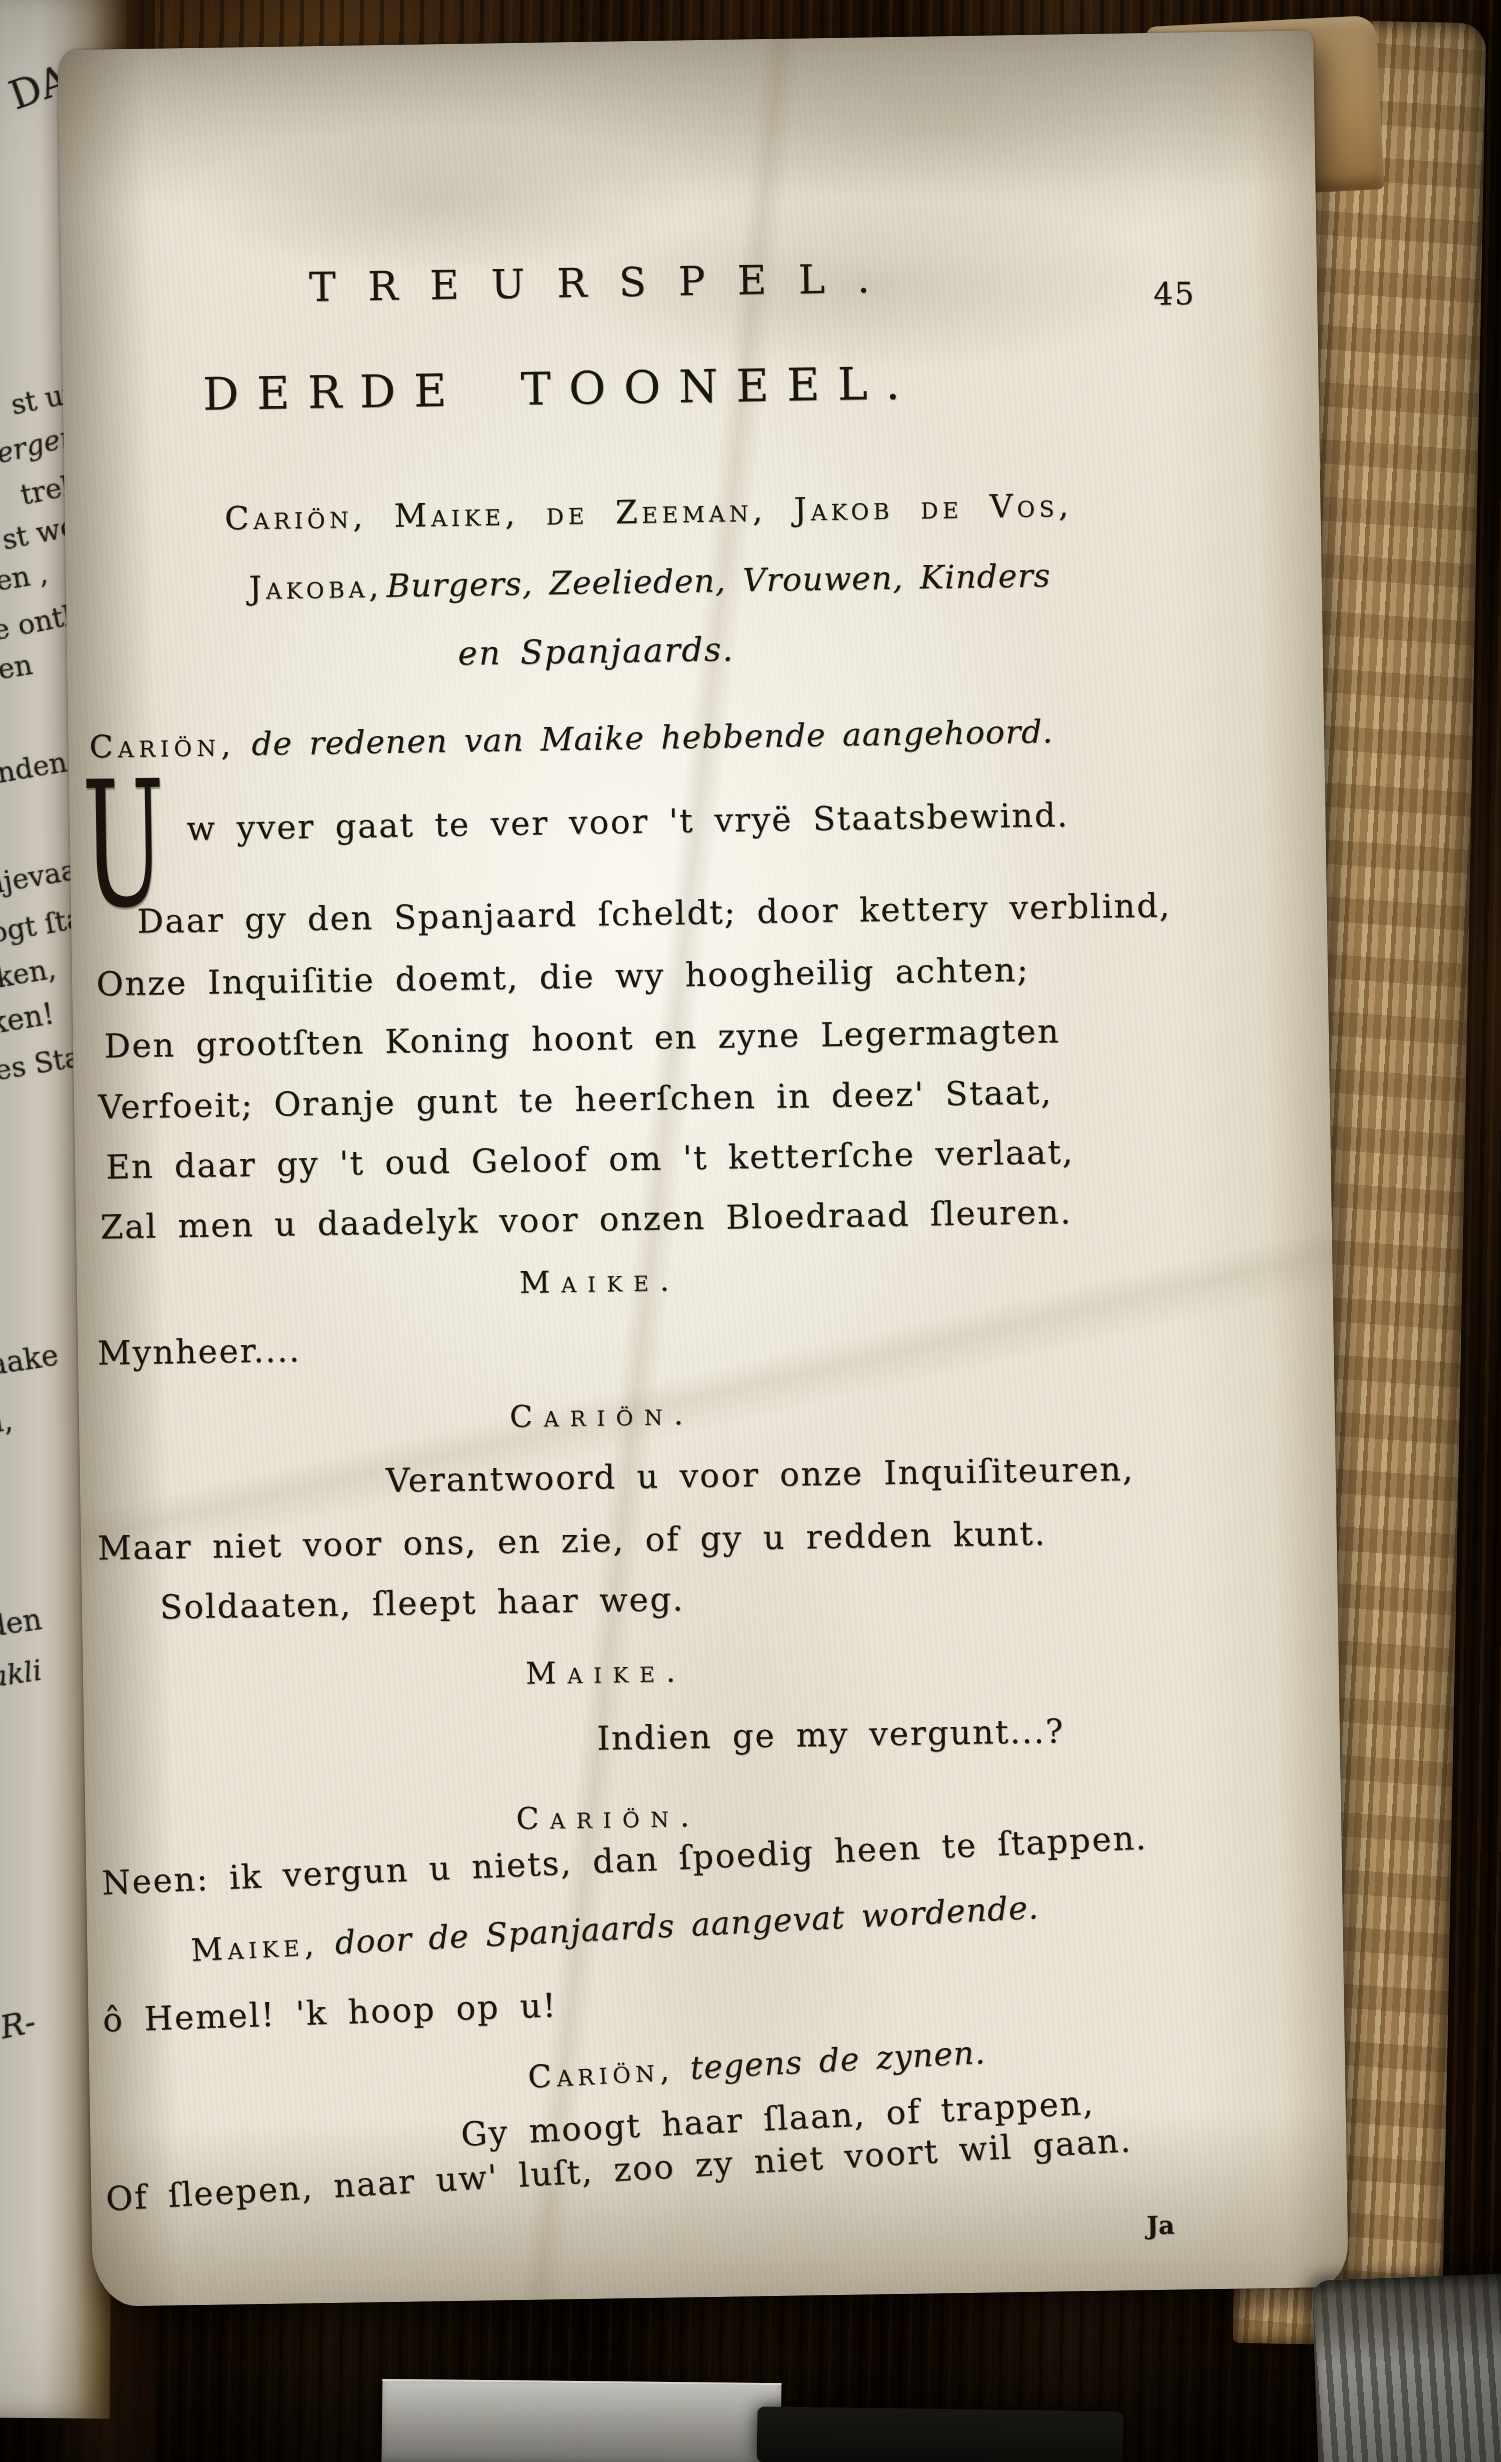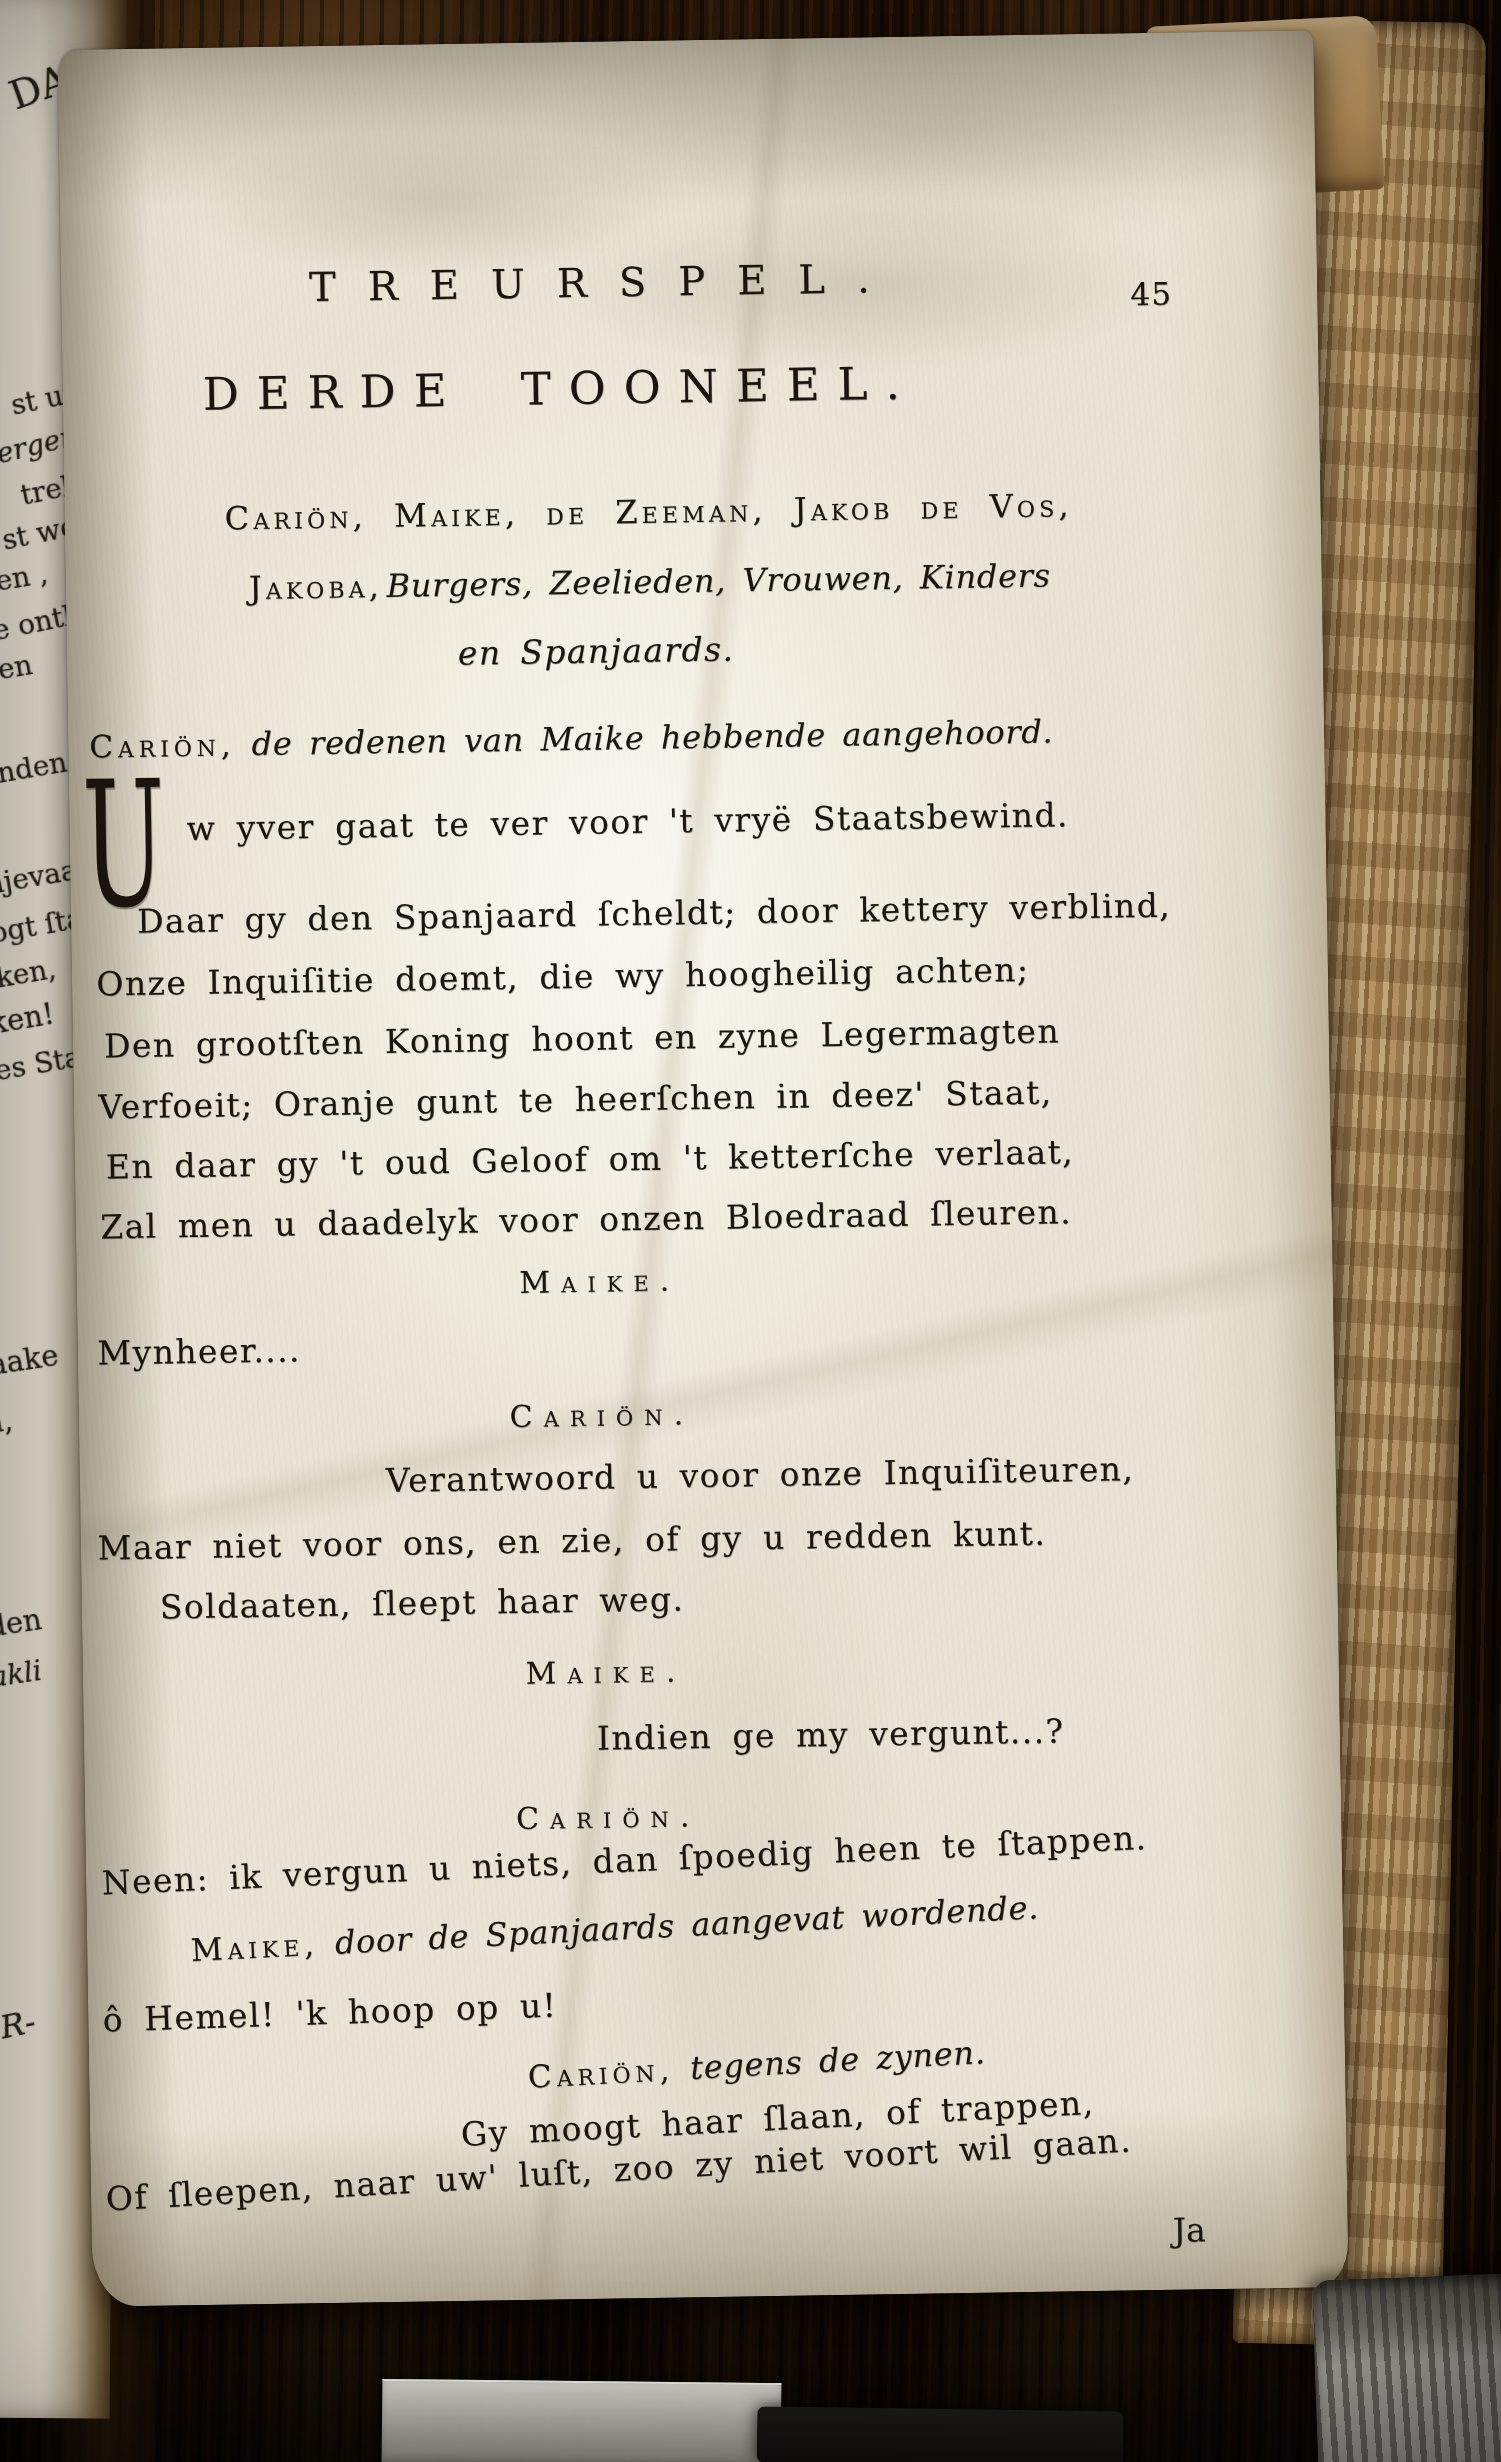--- a/index.html
+++ b/index.html
@@ -154,21 +154,21 @@
   <span class="frag it" style="top:1669px;left:-9.8px;font-size:28px;transform:rotate(-9deg);">aakli</span>
   <span class="frag it" style="top:2018px;left:-4.2px;font-size:32px;transform:rotate(-12deg);">ER-</span>
 </div>
 
 <div class="gutter-shadow"></div>
 
 <div class="page">
   <div class="page-creases"></div>
 
   <div class="t title" style="top:218px;left:248px;">TREURSPEL.</div>
-  <div class="t pageno" style="top:243px;left:1069px;">45</div>
+  <div class="t pageno" style="top:243px;left:1092px;">45</div>
 
   <div class="t h2" style="top:320px;left:140px;">DERDE TOONEEL.</div>
 
   <div class="t cast cast-center" style="top:452px;">Cariön, Maike, de Zeeman, Jakob de Vos,</div>
   <div class="t cast-center" style="top:522px;">
     <span class="cast">Jakoba,</span>
     <span class="sd-dir">Burgers, Zeelieden, Vrouwen, Kinders</span>
   </div>
   <div class="t it" style="top:590px;left:391px;font-size:33px;letter-spacing:1.4px;word-spacing:7px;">en Spanjaards.</div>
 
@@ -206,20 +206,20 @@
   </div>
   <div class="t body" style="top:1951px;left:14px;transform:rotate(-1deg);transform-origin:left top;">ô Hemel! 'k hoop op u!</div>
 
   <div class="t" style="top:2015px;left:438px;transform:rotate(-2.2deg);transform-origin:left top;">
     <span class="sd-name">Cariön,</span>
     <span class="sd-dir">tegens de zynen.</span>
   </div>
   <div class="t body" style="top:2071px;left:370px;transform:rotate(-2deg);transform-origin:left top;">Gy moogt haar ſlaan, of trappen,</div>
   <div class="t body" style="top:2130px;left:14px;transform:rotate(-2.4deg);transform-origin:left top;">Of ſleepen, naar uw' luſt, zoo zy niet voort wil gaan.</div>
 
-  <div class="t" style="top:2178px;left:1081px;font-size:33px;">Ja</div>
+  <div class="t" style="top:2178px;left:1055px;font-size:25px;font-weight:bold;">Ja</div>
 </div>
 
 <div class="tape"></div>
 <div class="dark-blob"></div>
 <div class="fabric"></div>
 <div class="vignette"></div>
 
 
 </body></html>

